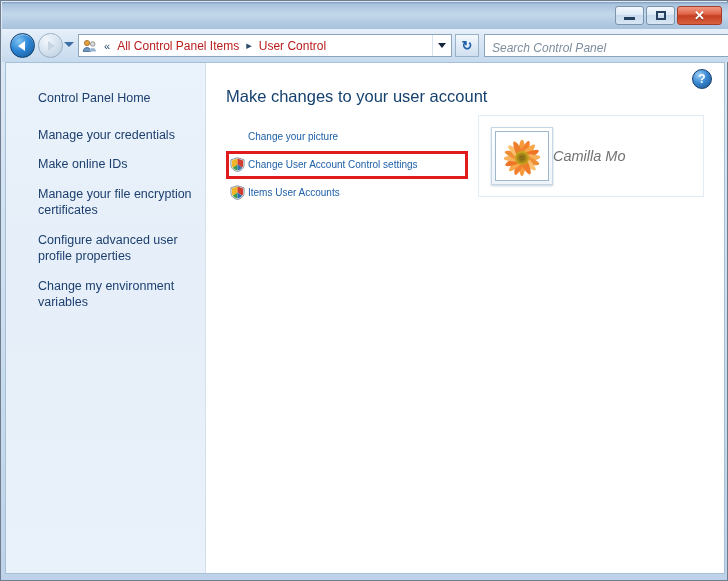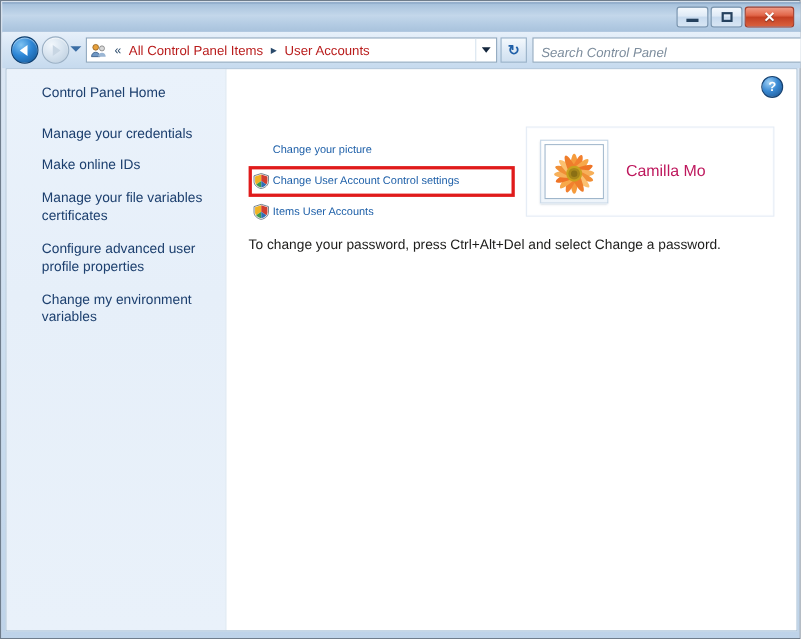--- a/index.html
+++ b/index.html
@@ -247,21 +247,21 @@
     border: 1px solid #a8c0d6;
     background: #ffffff;
     display: flex;
     overflow: hidden;
   }
   .sidebar {
     width: 200px;
     flex: none;
     background: linear-gradient(to bottom, #eaf2fb 0%, #e6eff9 40%, #e9f1fa 100%);
     border-right: 1px solid #d3e1ee;
-    padding: 10px 0 0 0;
+    padding: 24px 0 0 0;
     box-sizing: border-box;
   }
   .side-link {
     display: block;
     font-size: 12.5px;
     color: #1c3f6e;
     padding: 3px 12px 3px 32px;
     line-height: 1.32;
     text-decoration: none;
     cursor: default;
@@ -373,23 +373,24 @@
     width: 100%;
     height: 100%;
     background: #ffffff;
     border: 1px solid #9fb6cb;
     box-sizing: border-box;
     overflow: hidden;
     position: relative;
   }
   .acct-name {
     font-size: 14.5px;
-    color: #be185d;
-    margin-left: 16px;
+    color: #737373;
+    margin-left: 0;
     white-space: nowrap;
+    font-style: italic;
   }
   .pwd-note {
     position: absolute;
     left: 20px;
     top: 152px;
     font-size: 12.5px;
     color: #1d1d1b;
     white-space: nowrap;
   }
 </style>
@@ -428,21 +429,21 @@
           <svg width="16" height="16" viewBox="0 0 16 16">
             <circle cx="5" cy="5" r="2.6" fill="#e7a13c" stroke="#8c5c1a" stroke-width=".7"></circle>
             <path d="M1.2 13.5c0-2.4 1.7-4 3.8-4s3.8 1.6 3.8 4z" fill="#6f97c4" stroke="#2f5480" stroke-width=".7"></path>
             <circle cx="10.7" cy="6" r="2.3" fill="#d8d8d8" stroke="#7b7b7b" stroke-width=".7"></circle>
             <path d="M7.3 13.5c0-2.1 1.5-3.6 3.4-3.6s3.4 1.5 3.4 3.6z" fill="#9bb6d4" stroke="#49previous" stroke-width=".7"></path>
           </svg>
         </span>
         <span class="crumb-sep">«</span>
         <span class="crumb">All Control Panel Items</span>
         <span class="crumb-sep">▸</span>
-        <span class="crumb">User Accounts</span>
+        <span class="crumb">User Control</span>
         <span class="addr-fill"></span>
         <span class="addr-drop">
           <i></i>
         </span>
       </div>
 
       <div class="refresh-btn">
         <span>↻</span>
       </div>
 
@@ -456,31 +457,32 @@
         </span>
       </div>
     </div>
 
     <div class="content-wrap">
 
       <div class="sidebar">
         <a class="side-link home">Control Panel Home</a>
         <a class="side-link item">Manage your credentials</a>
         <a class="side-link item">Make online IDs</a>
-        <a class="side-link item">Manage your file variables certificates</a>
+        <a class="side-link item">Manage your file encryption certificates</a>
         <a class="side-link item">Configure advanced user profile properties</a>
         <a class="side-link item">Change my environment variables</a>
       </div>
 
       <div class="main">
 
         <div class="help-btn">
           <span>?</span>
         </div>
 
+        <div class="page-title">Make changes to your user account</div>
 
         <div class="links-col">
 
           <div class="link-row">
             <a class="cp-link plain">Change your picture</a>
           </div>
 
           <div class="link-row">
             <span class="shield-slot">
               <span class="shield">
@@ -533,18 +535,17 @@
                   <circle r="7.5" fill="#c9a21e"></circle>
                   <circle r="5.5" fill="#a8871a"></circle>
                   <circle r="3" fill="#8a6f14"></circle>
                 </g>
               </svg>
             </div>
           </div>
           <div class="acct-name">Camilla Mo</div>
         </div>
 
-        <div class="pwd-note">To change your password, press Ctrl+Alt+Del and select Change a password.</div>
 
       </div>
     </div>
   </div>
 </div>
 
 </body></html>

